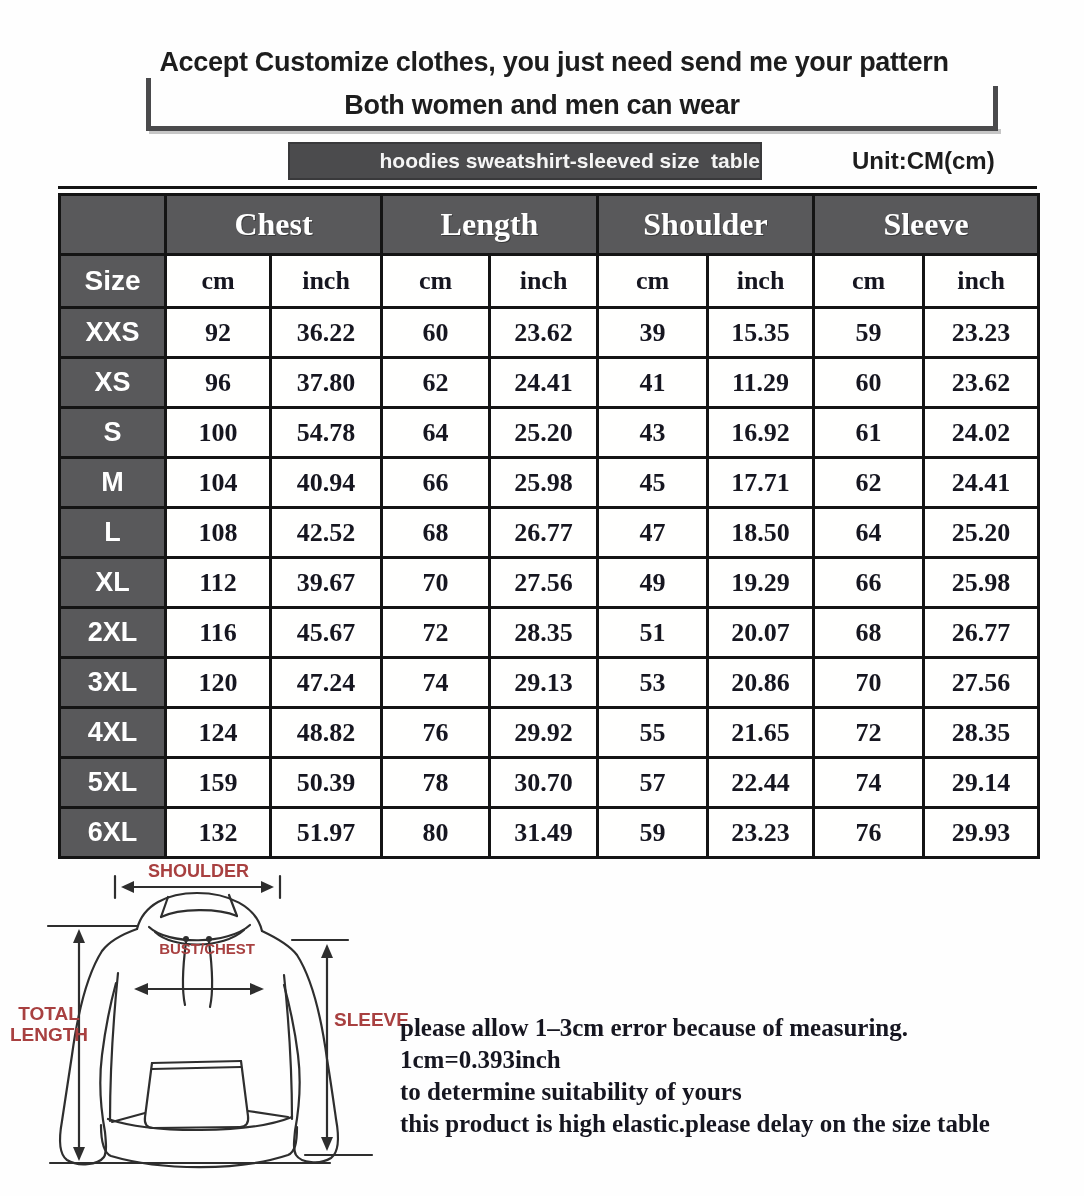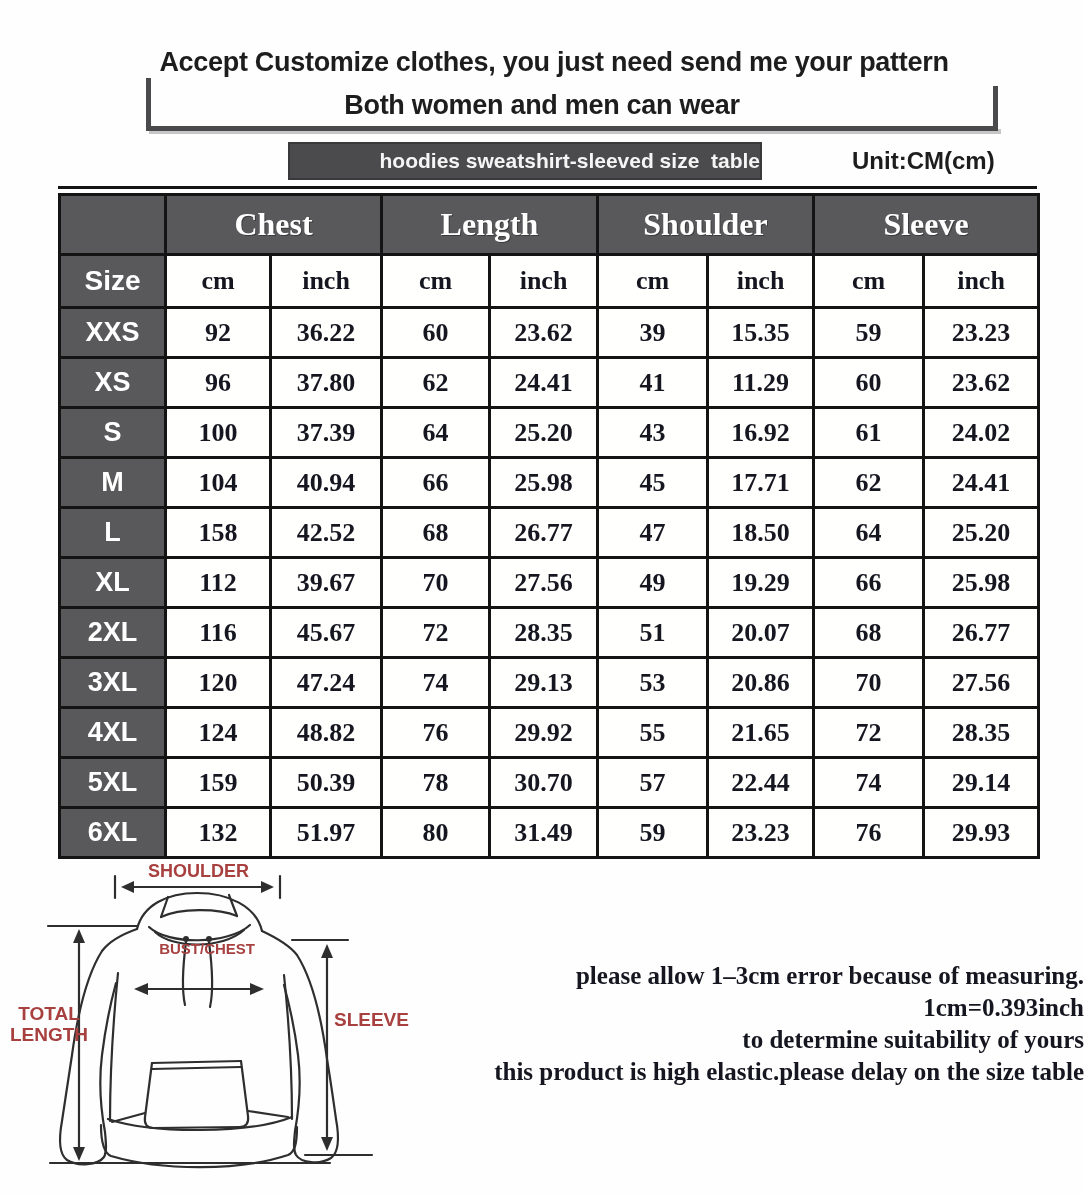--- a/index.html
+++ b/index.html
@@ -40,21 +40,21 @@
 
   
   #hoodie-svg{position:absolute;left:0;top:855px;}
   .red-label{position:absolute;color:#a84040;font-weight:bold;line-height:1.12;text-align:center;}
   #lbl-shoulder{left:148px;top:861px;width:100px;font-size:18px;}
   #lbl-total{left:8px;top:1003px;width:82px;font-size:19px;}
   #lbl-bust{left:145px;top:941px;width:110px;font-size:15px;white-space:nowrap;text-align:right;}
   #lbl-sleeve{left:334px;top:1009px;width:60px;font-size:19px;}
 
   
-  #notes{position:absolute;left:400px;top:960px;width:684px;text-align:right;
+  #notes{position:absolute;left:400px;top:1012px;width:684px;text-align:left;
     font-family:"Liberation Serif", serif;font-weight:bold;font-size:25px;color:#161620;line-height:32px;}
 </style>
 </head>
 <body>
 
 <div id="page">
 
   <div class="bracket" id="br-left"></div>
   <div class="bracket" id="br-bottom"></div>
   <div class="bracket" id="br-right"></div>
@@ -118,42 +118,42 @@
           <td>62</td>
           <td>24.41</td>
           <td>41</td>
           <td>11.29</td>
           <td>60</td>
           <td>23.62</td>
         </tr>
         <tr>
           <th>S</th>
           <td>100</td>
-          <td>37.39</td>
+          <td>54.78</td>
           <td>64</td>
           <td>25.20</td>
           <td>43</td>
           <td>16.92</td>
           <td>61</td>
           <td>24.02</td>
         </tr>
         <tr>
           <th>M</th>
           <td>104</td>
           <td>40.94</td>
           <td>66</td>
           <td>25.98</td>
           <td>45</td>
           <td>17.71</td>
           <td>62</td>
           <td>24.41</td>
         </tr>
         <tr>
           <th>L</th>
-          <td>158</td>
+          <td>108</td>
           <td>42.52</td>
           <td>68</td>
           <td>26.77</td>
           <td>47</td>
           <td>18.50</td>
           <td>64</td>
           <td>25.20</td>
         </tr>
         <tr>
           <th>XL</th>

